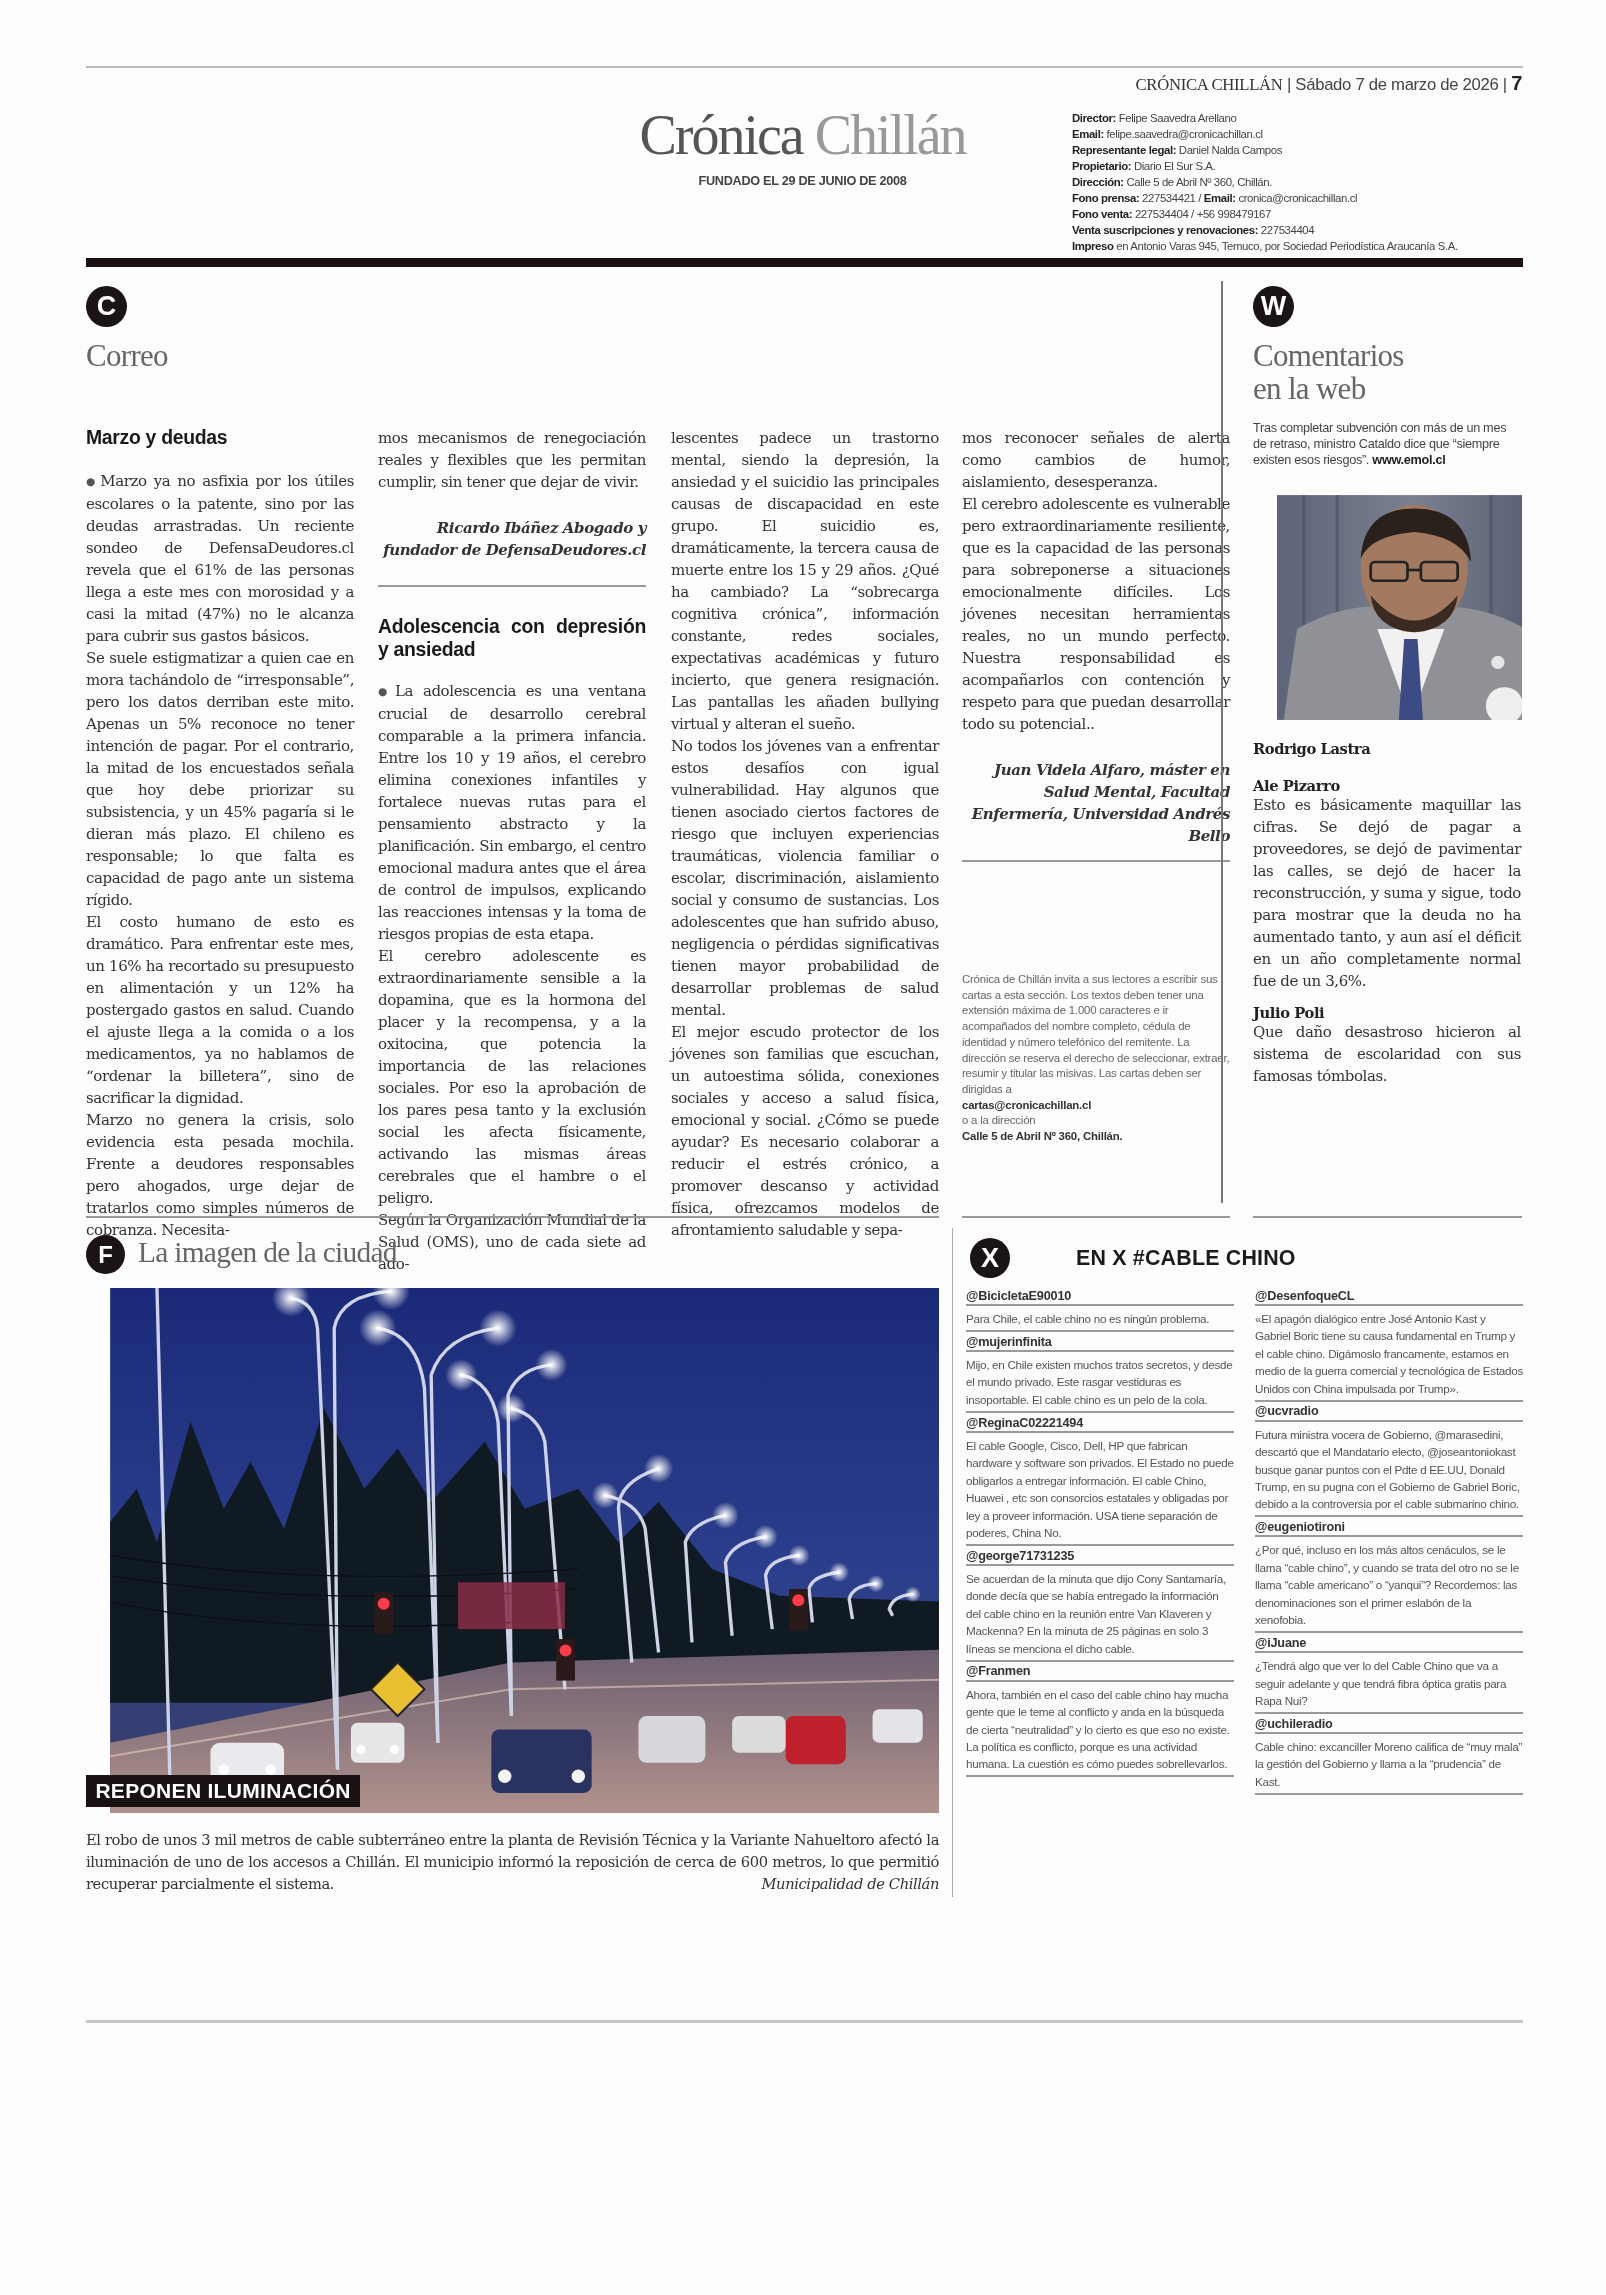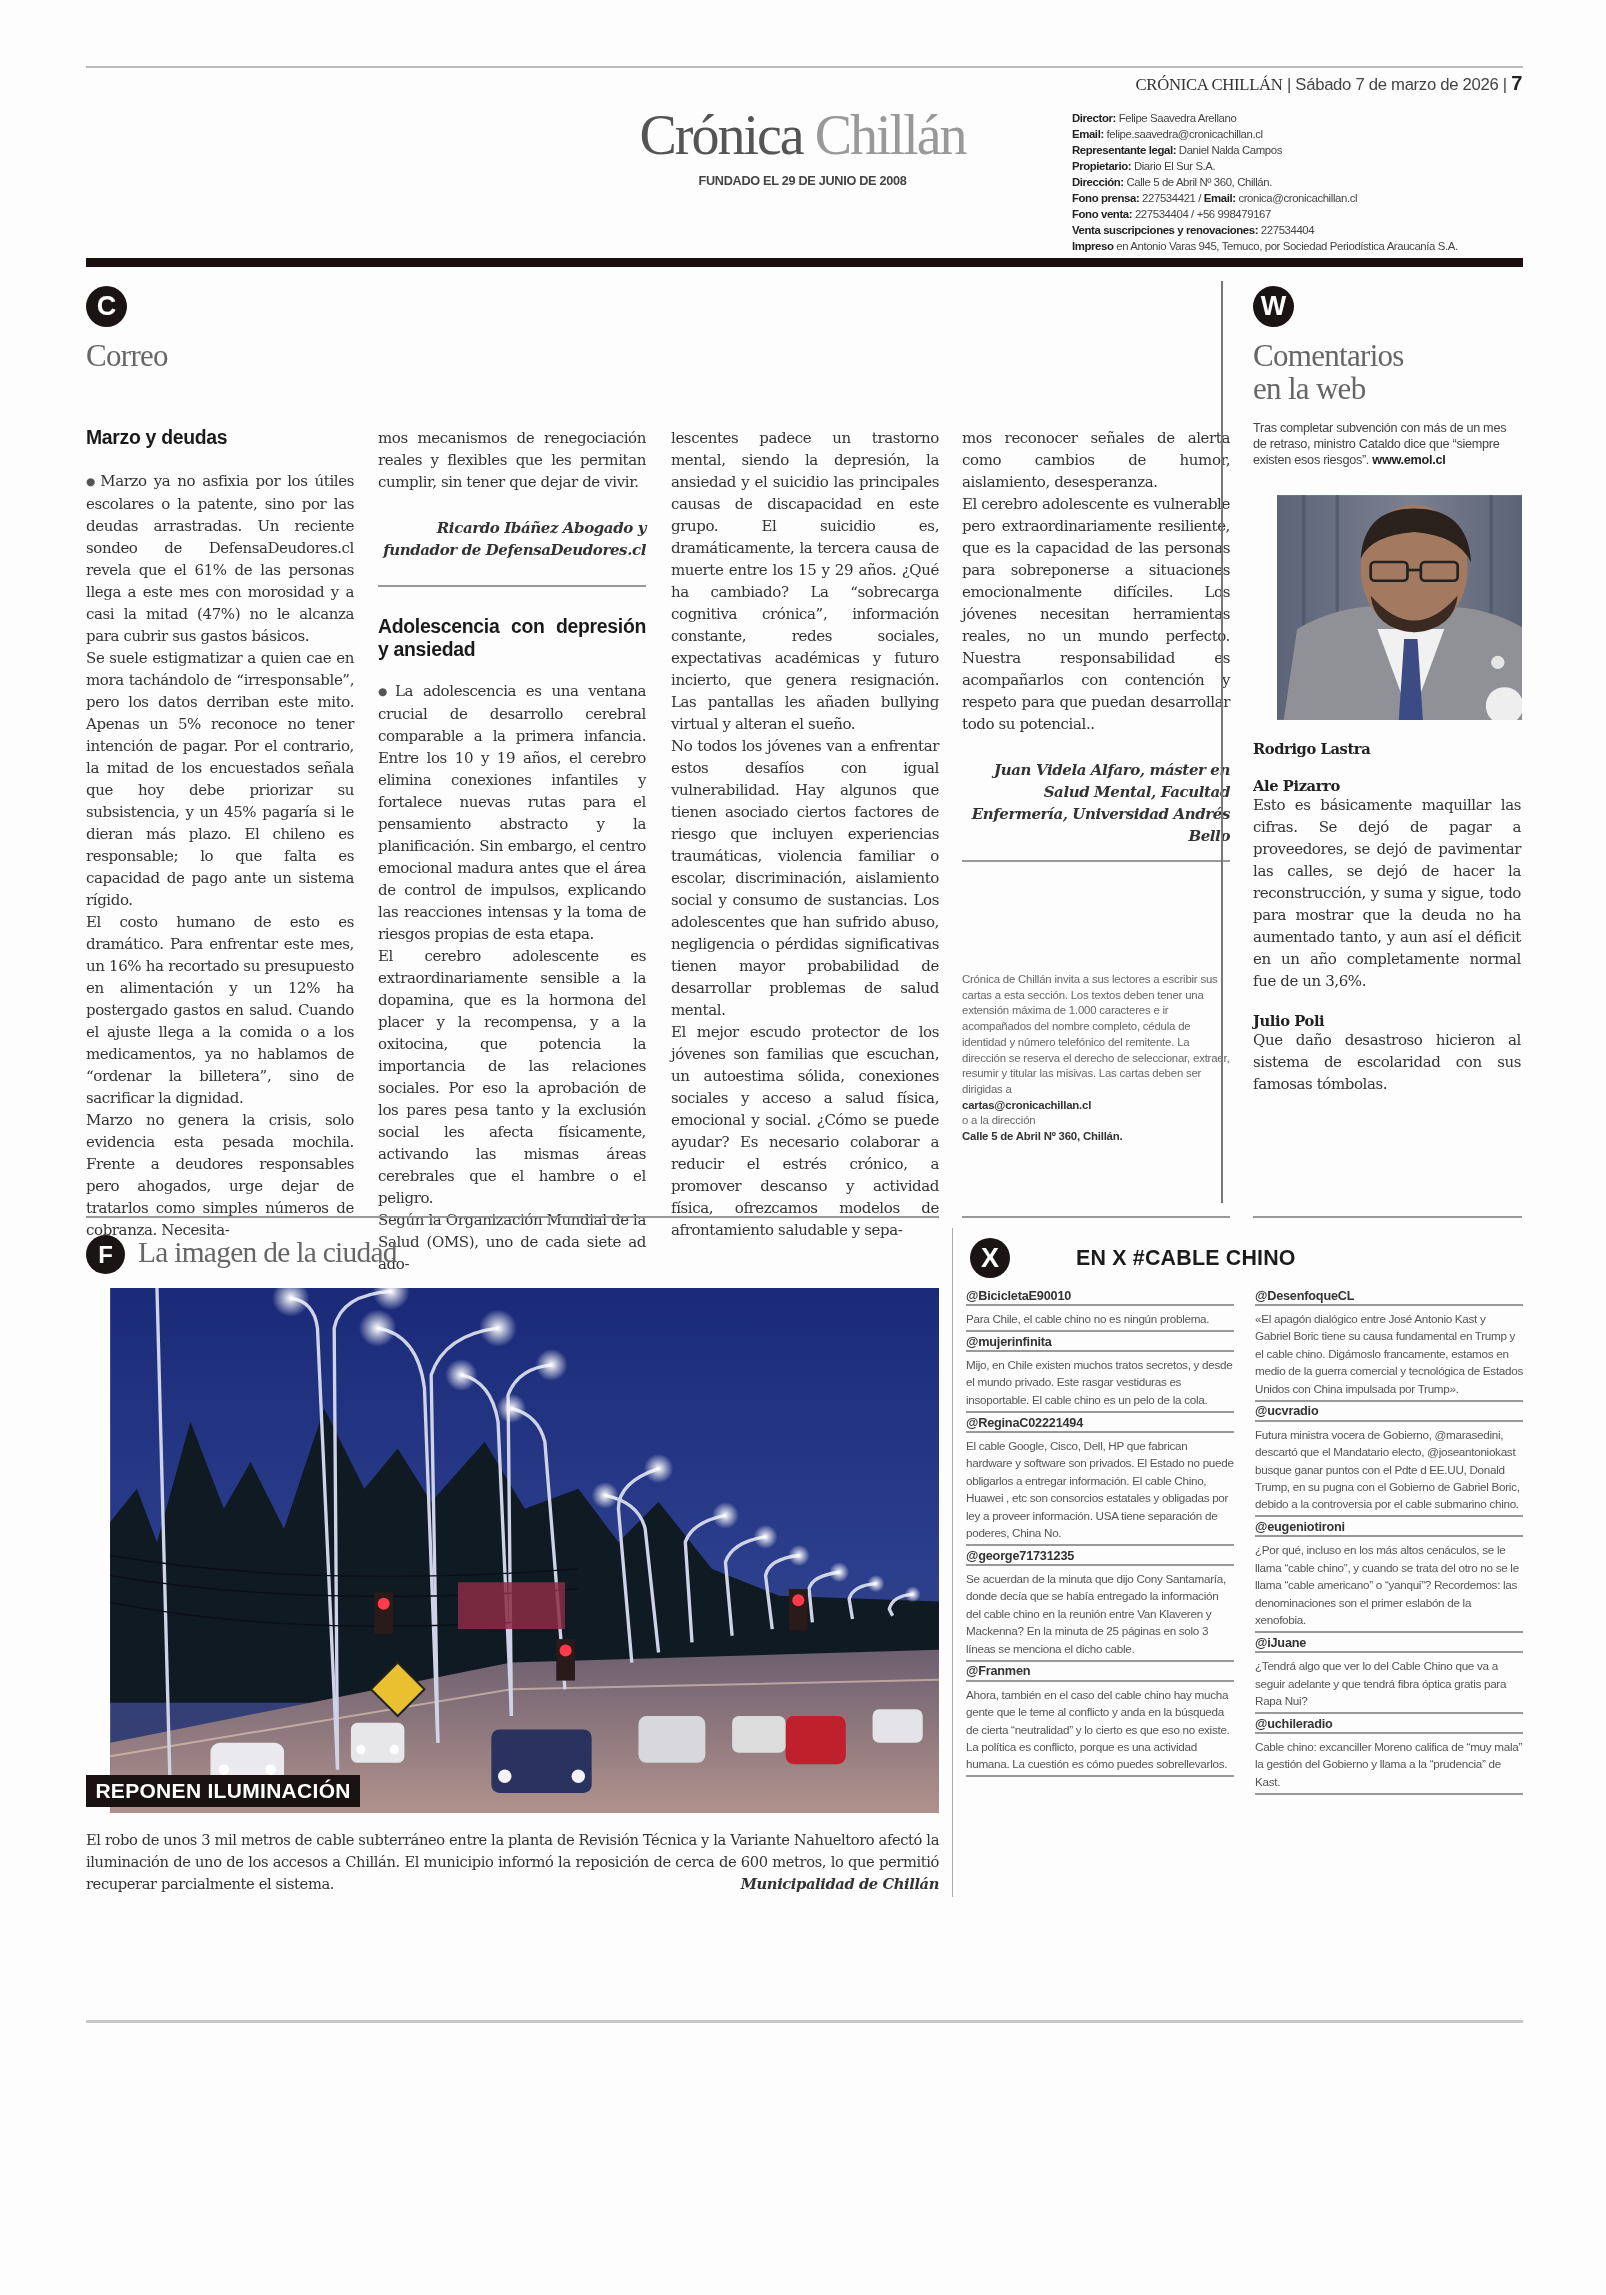--- a/index.html
+++ b/index.html
@@ -172,21 +172,21 @@
     <line x1="195" y1="112" x2="215" y2="112" stroke="#222" stroke-width="4"></line>
     <circle cx="330" cy="250" r="10" fill="#e5e5e5"></circle>
     <circle cx="340" cy="315" r="28" fill="#eee"></circle>
   </svg>
 </div>
 
 <div class="abs" style="left:1253px;top:740px;width:268px;" id="webComments">
     <div style="margin-bottom: 20px;">
       <div class="cmt-name">Rodrigo Lastra</div>
     </div>
-    <div style="margin-bottom: 20px;">
+    <div style="margin-bottom: 12px;">
       <div class="cmt-name">Ale Pizarro</div>
       <div class="cmt-text">Esto es básicamente maquillar las cifras. Se dejó de pagar a proveedores, se dejó de pavimentar las calles, se dejó de hacer la reconstrucción, y suma y sigue, todo para mostrar que la deuda no ha aumentado tanto, y aun así el déficit en un año completamente normal fue de un 3,6%.</div>
     </div>
     <div style="margin-bottom: 20px;">
       <div class="cmt-name">Julio Poli</div>
       <div class="cmt-text">Que daño desastroso hicieron al sistema de escolaridad con sus famosas tómbolas.</div>
     </div>
   </div>
 
 <div class="abs hr" style="left:86px;top:1216px;width:853px;"></div>
@@ -290,21 +290,21 @@
         <circle cx="700" cy="730" r="10"></circle>
       <circle cx="375" cy="690" r="7"></circle>
         <circle cx="425" cy="690" r="7"></circle>
     </g>
   </svg>
   <div class="abs tag" style="left:0;top:487px;">REPONEN ILUMINACIÓN</div>
 </div>
 
 <div class="abs caption" style="left:86px;top:1829px;width:853px;">
   <span>El robo de unos 3 mil metros de cable subterráneo entre la planta de Revisión Técnica y la Variante Nahueltoro afectó la iluminación de uno de los accesos a Chillán. El municipio informó la reposición de cerca de 600 metros, lo que permitió recuperar parcialmente el sistema.</span>
-  <span style="float:right;font-style:italic;font-weight:bold;">Municipalidad de Chillán</span>
+  <span style="float:right;font-style:italic;font-weight:normal;">Municipalidad de Chillán</span>
 </div>
 
 <div class="vline" style="left:952px;top:1228px;height:669px;width:1.3px;background:#aaa;"></div>
 <div class="abs circle" style="left:970px;top:1238px;width:40px;height:40px;">
     <span>X</span>
   </div>
 <div class="abs xhead" style="left:1076px;top:1246px;">EN X #CABLE CHINO</div>
 
 <div class="tw-list" style="left:966px;top:1286px;" id="twCol1">
     <div class="tw-handle">@BicicletaE90010</div>

